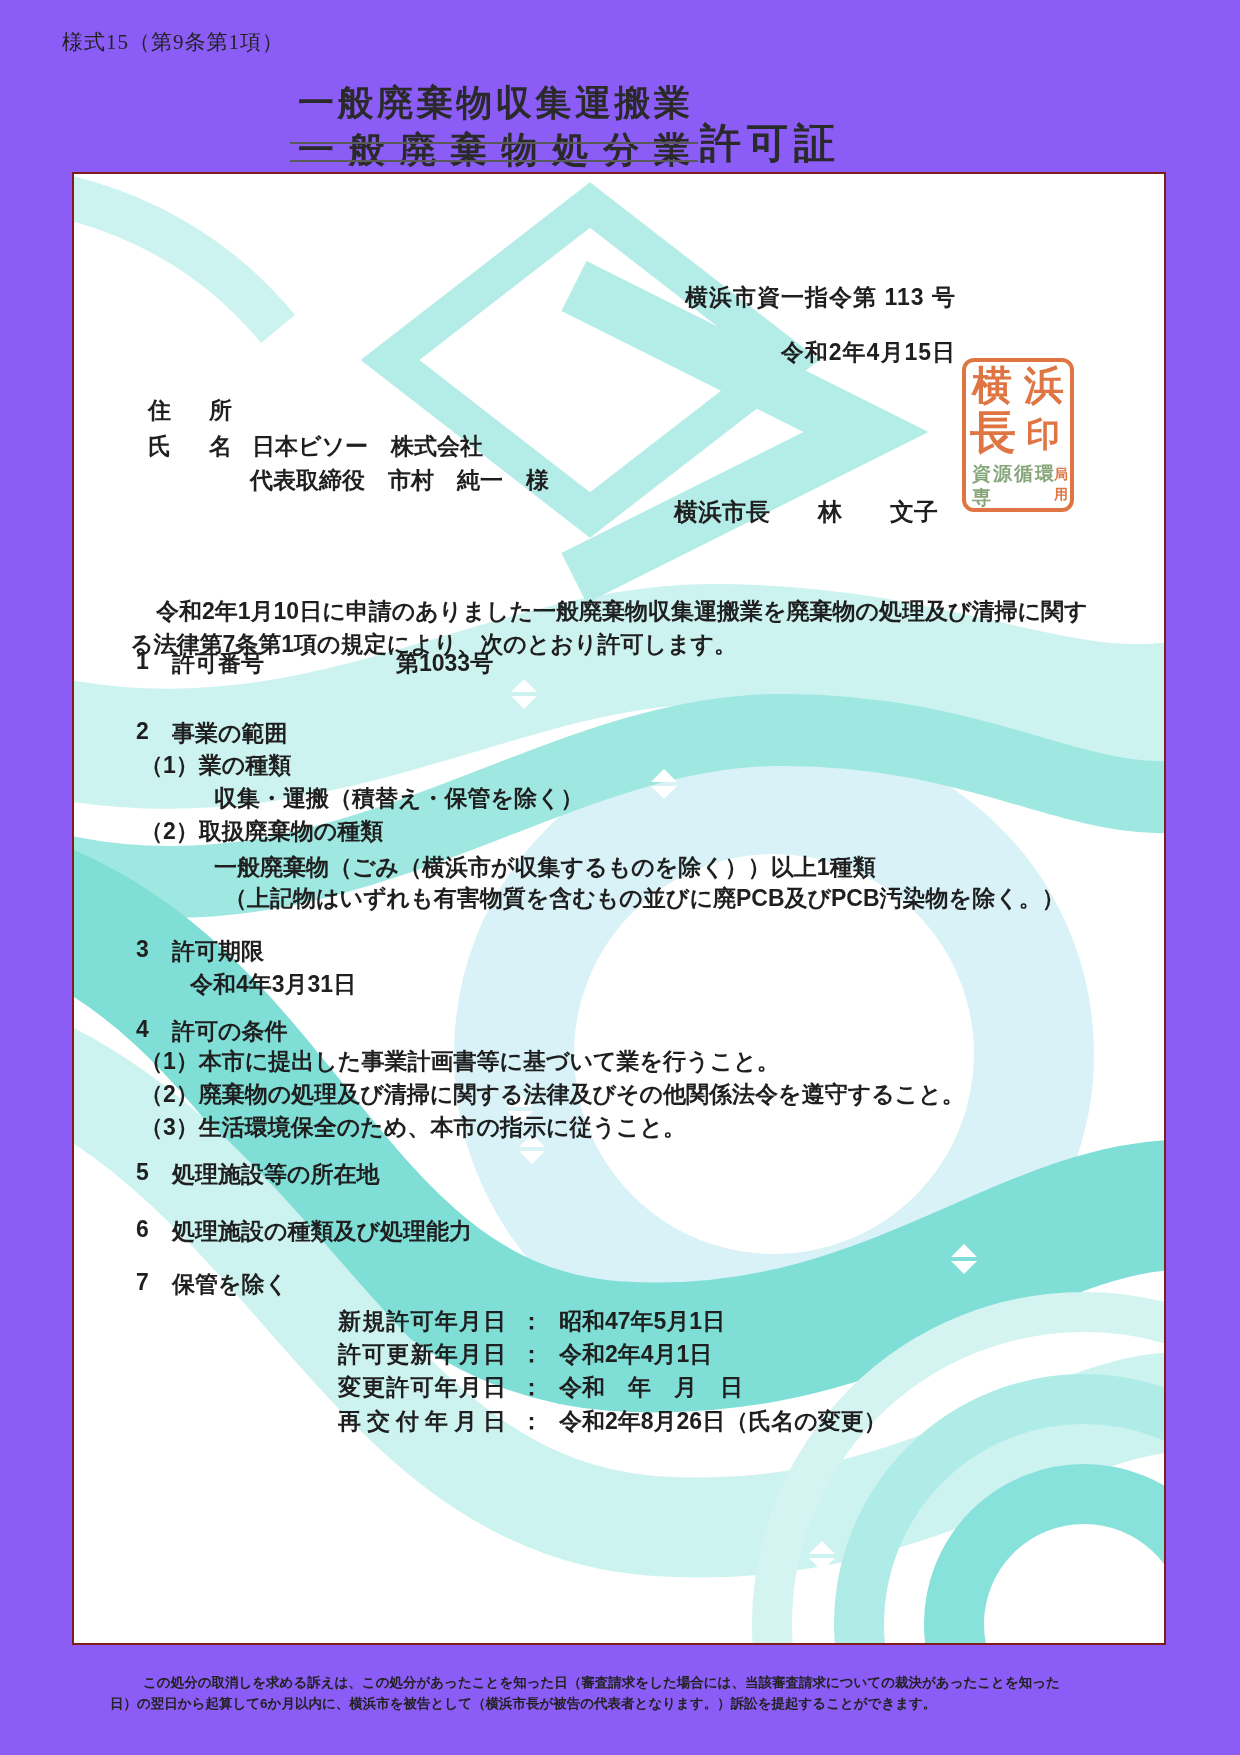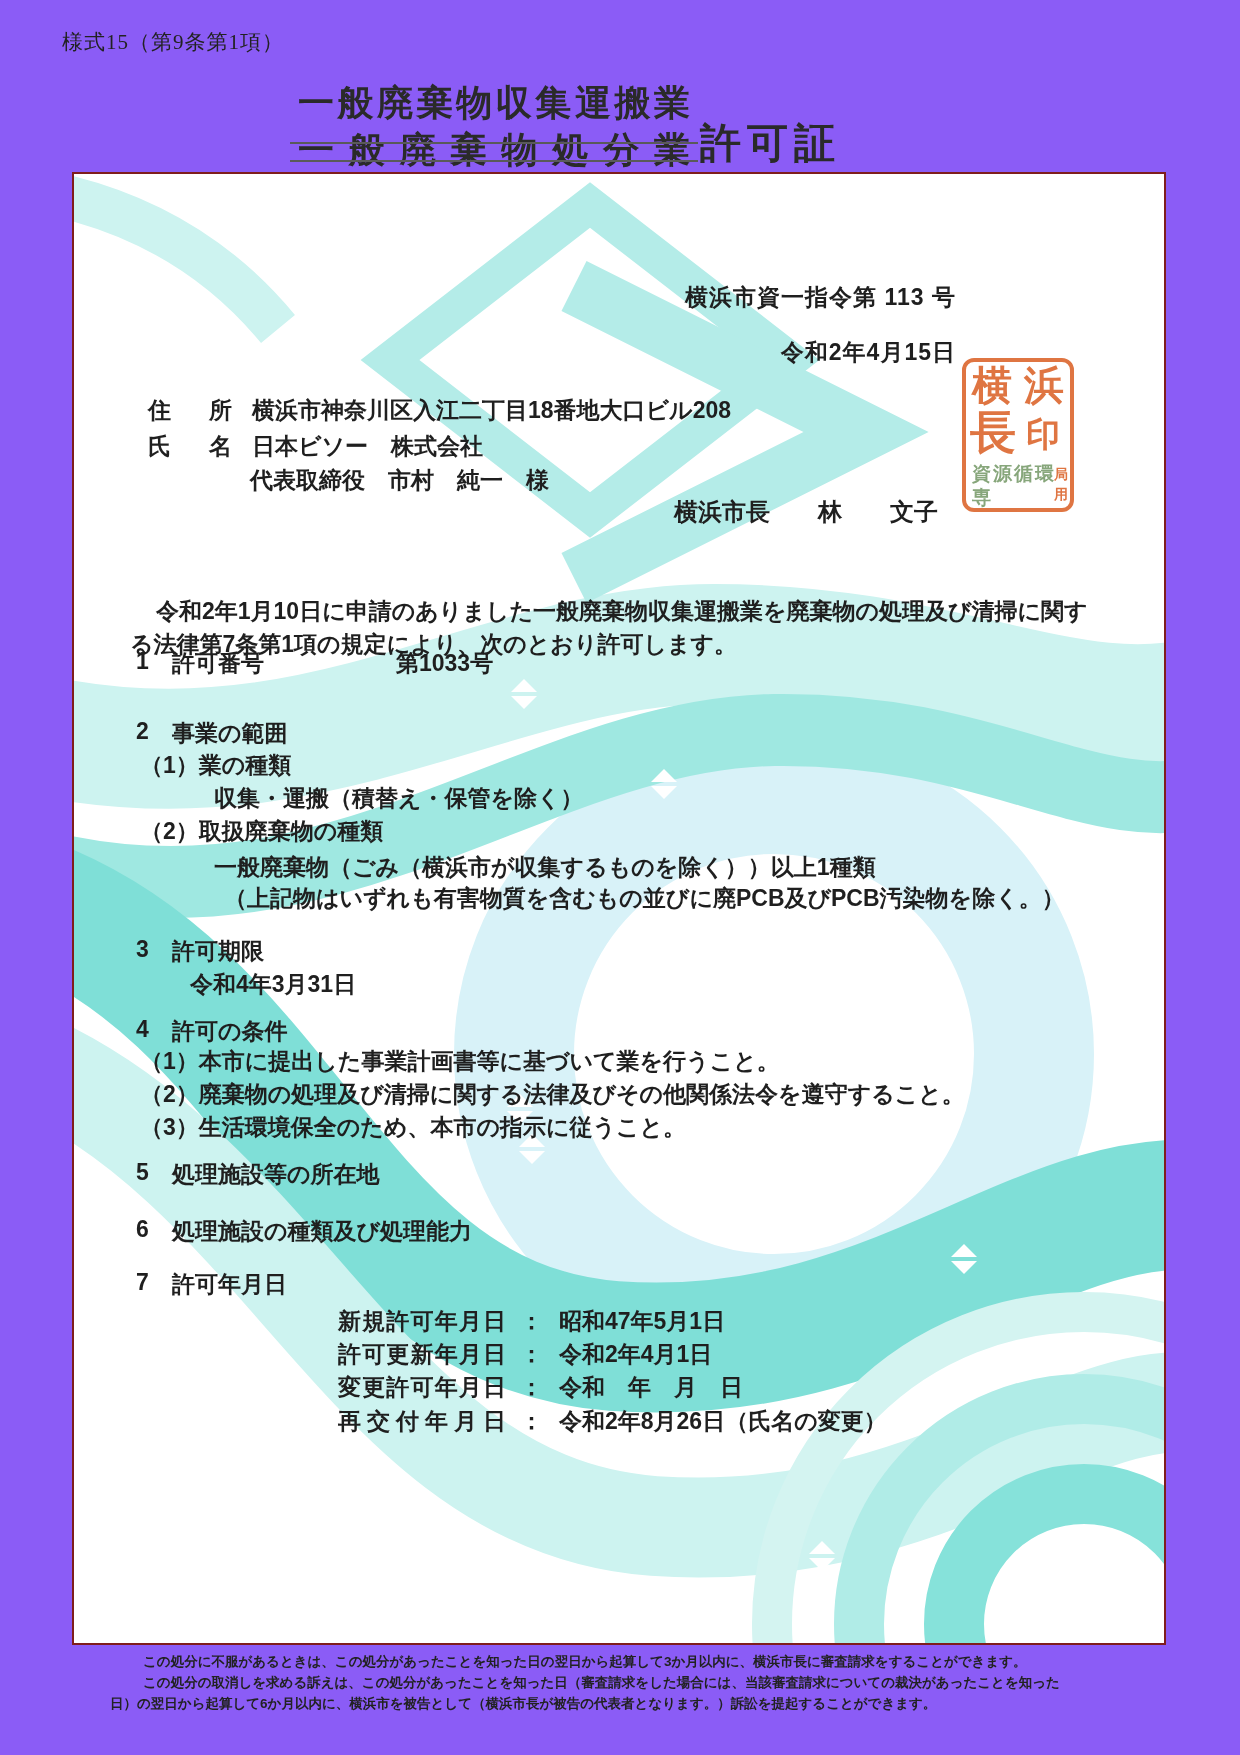--- a/index.html
+++ b/index.html
@@ -153,21 +153,20 @@
       <use href="#wdia" x="886" y="1215"></use>
       <use href="#wdia" x="748" y="1382"></use>
       <use href="#wdia" x="1030" y="1462"></use>
     </svg>
 
     <div class="docnum">横浜市資一指令第 113 号</div>
     <div class="issuedate">令和2年4月15日</div>
 
     <div class="addr-row">
       <span class="fld-label">住　所</span>
-      <span class="fld-value">横浜市神奈川区入江二丁目18番地大口ビル208</span>
     </div>
     <div class="name-row">
       <span class="fld-label">氏　名</span>
       <span class="fld-value">日本ビソー　株式会社</span>
     </div>
     <div class="rep-row">代表取締役　市村　純一　様</div>
     <div class="mayor-row">横浜市長　　林　　文子</div>
 
     <div class="seal">
       <span class="c1">横</span>
@@ -220,21 +219,21 @@
       <span class="h">処理施設等の所在地</span>
     </div>
 
     <div class="sec" style="top:1042px">
       <span class="no">6</span>
       <span class="h">処理施設の種類及び処理能力</span>
     </div>
 
     <div class="sec" style="top:1095px">
       <span class="no">7</span>
-      <span class="h">許可年月日</span>
+      <span class="h">保管を除く</span>
     </div>
     <div class="s7row" style="top:1132px">
       <span class="lbl">新規許可年月日</span>
       <span class="col">：</span>
       <span class="val">昭和47年5月1日</span>
     </div>
     <div class="s7row" style="top:1165px">
       <span class="lbl">許可更新年月日</span>
       <span class="col">：</span>
       <span class="val">令和2年4月1日</span>
@@ -245,17 +244,16 @@
       <span class="val">令和　年　月　日</span>
     </div>
     <div class="s7row" style="top:1232px">
       <span class="lbl">再交付年月日</span>
       <span class="col">：</span>
       <span class="val">令和2年8月26日（氏名の変更）</span>
     </div>
 
   </div>
 
-  <div class="fline f1">この処分に不服があるときは、この処分があったことを知った日の翌日から起算して3か月以内に、横浜市長に審査請求をすることができます。</div>
   <div class="fline f2">この処分の取消しを求める訴えは、この処分があったことを知った日（審査請求をした場合には、当該審査請求についての裁決があったことを知った</div>
   <div class="fline f3">日）の翌日から起算して6か月以内に、横浜市を被告として（横浜市長が被告の代表者となります。）訴訟を提起することができます。</div>
 
 </div>
 
 </body></html>

